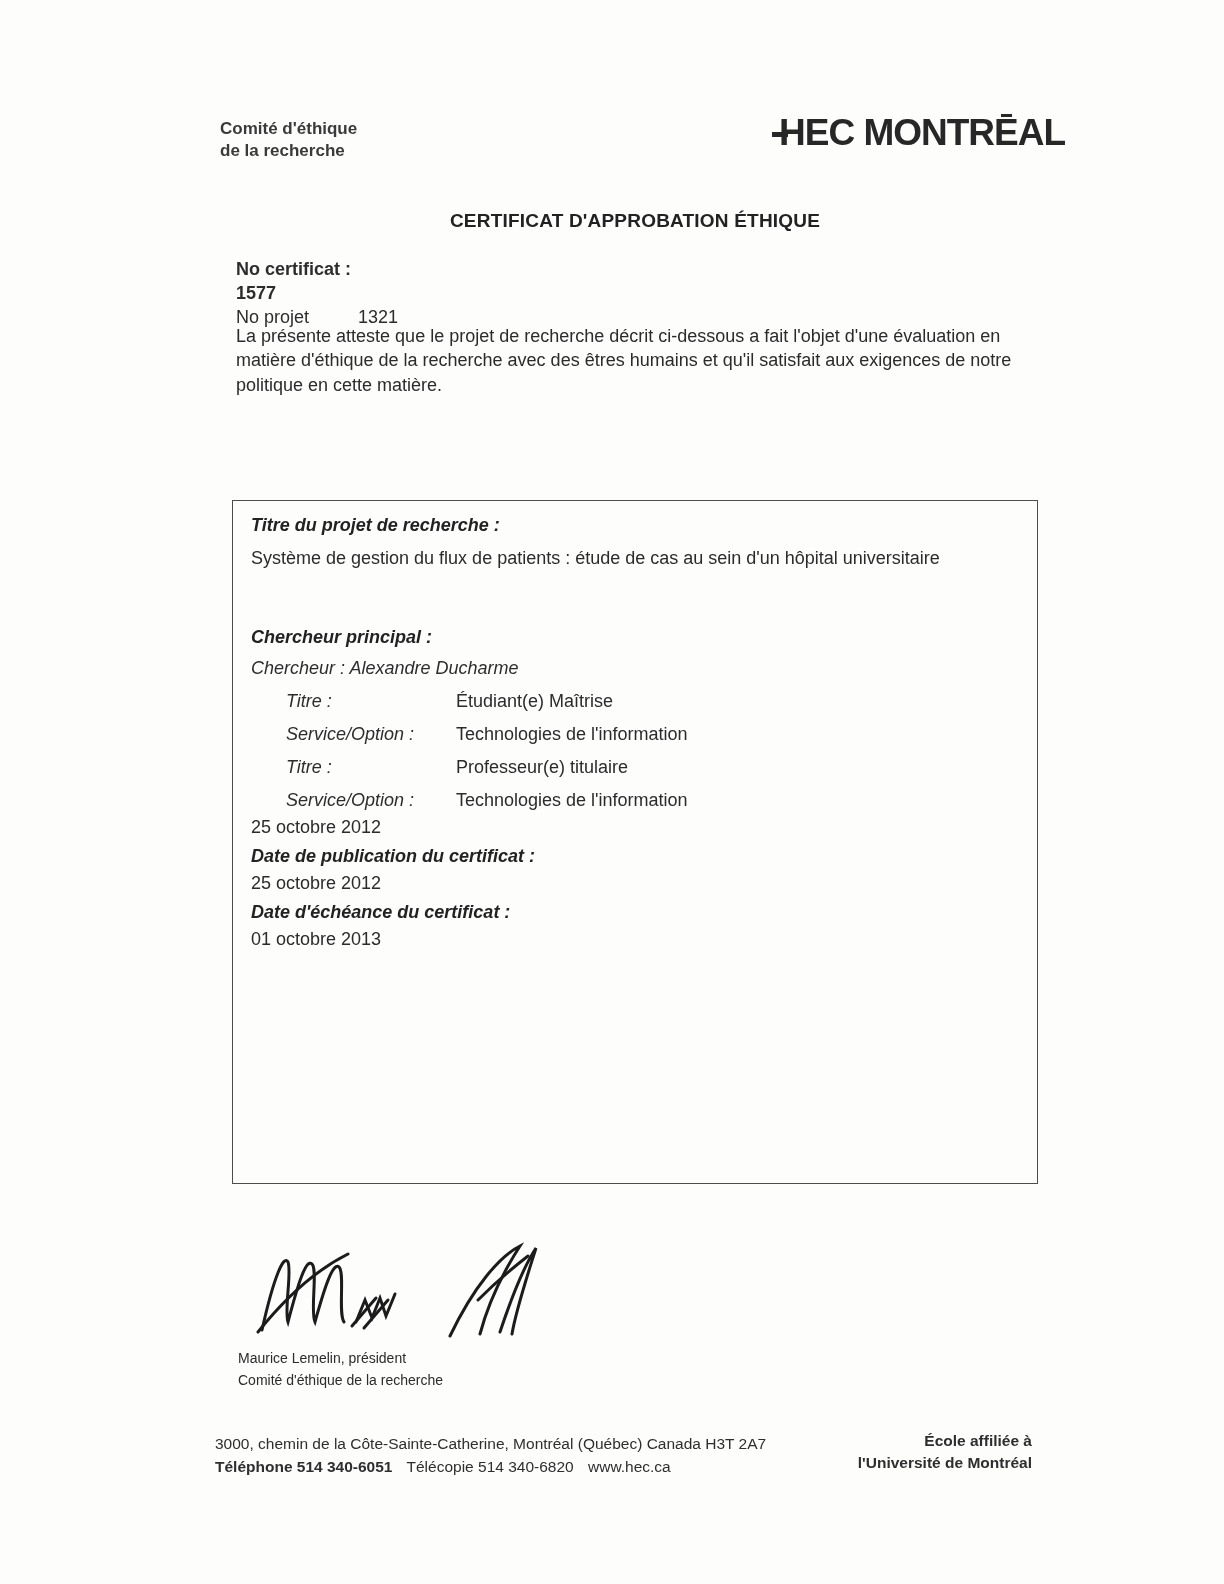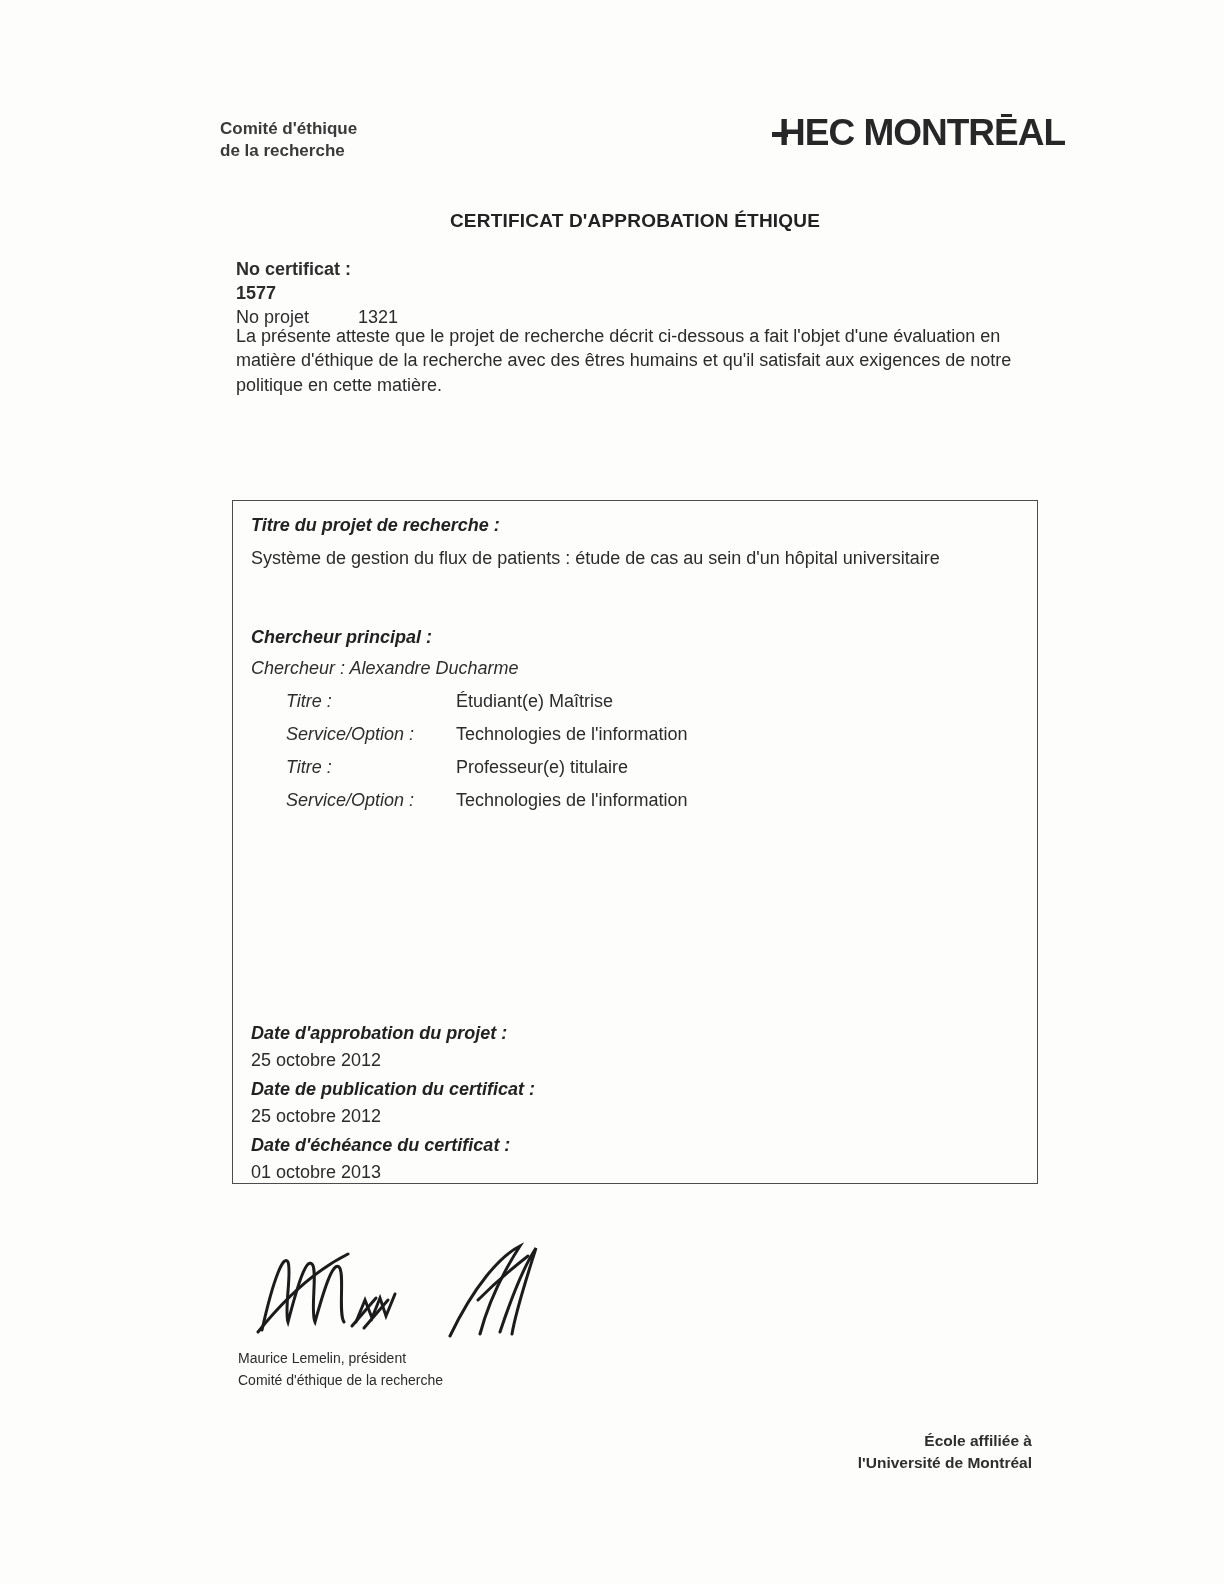--- a/index.html
+++ b/index.html
@@ -147,21 +147,20 @@
 
     <div class="detail-row">
       <span class="lbl">Titre :</span>
       <span class="plain">Professeur(e) titulaire</span>
     </div>
     <div class="detail-row">
       <span class="lbl">Service/Option :</span>
       <span class="plain">Technologies de l'information</span>
     </div>
 
-    <div class="section-label dates-gap">Date d'approbation du projet :</div>
     <div class="plain date-value">25 octobre 2012</div>
 
     <div class="section-label date-label-gap">Date de publication du certificat :</div>
     <div class="plain date-value">25 octobre 2012</div>
 
     <div class="section-label date-label-gap">Date d'échéance du certificat :</div>
     <div class="plain date-value">01 octobre 2013</div>
 
   </div>
 
@@ -177,19 +176,27 @@
         <path d="M248 90 C 260 54, 272 24, 284 6 C 274 38, 264 68, 260 92"></path>
       </g>
     </svg>
   </div>
 
   <div class="abs sig-text">
     <div>Maurice Lemelin, président</div>
     <div>Comité d'éthique de la recherche</div>
   </div>
 
+  <div class="abs footer-left">
+    <div>3000, chemin de la Côte-Sainte-Catherine, Montréal (Québec) Canada  H3T 2A7</div>
+    <div>
+      <span class="seg seg-bold">Téléphone 514 340-6051</span>
+      <span class="seg">Télécopie 514 340-6820</span>
+      <span class="seg">www.hec.ca</span>
+    </div>
+  </div>
 
   <div class="abs footer-right">
     <div>École affiliée à</div>
     <div>l'Université de Montréal</div>
   </div>
 
 </div>
 
 </body></html>

